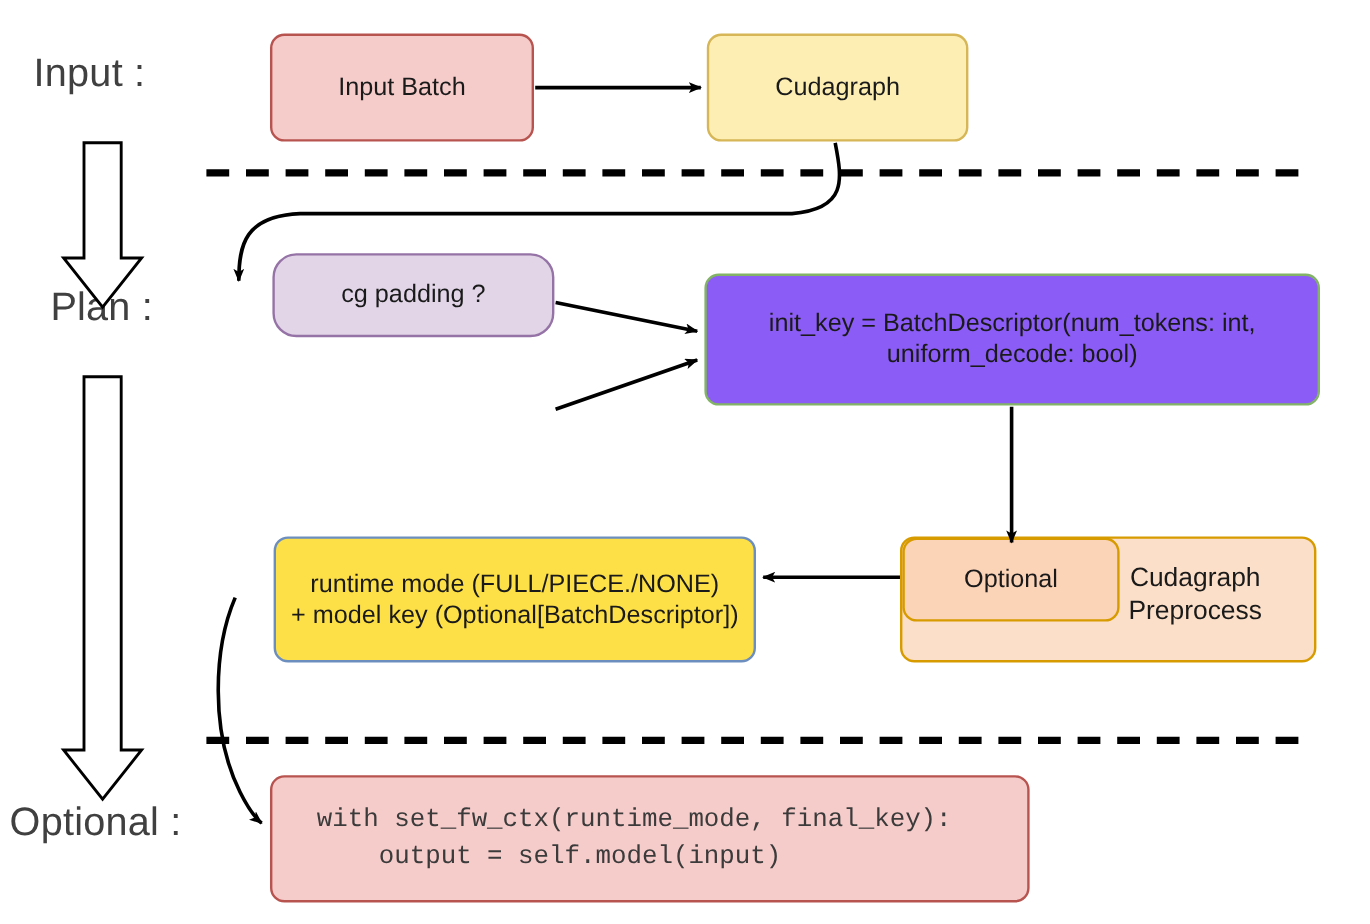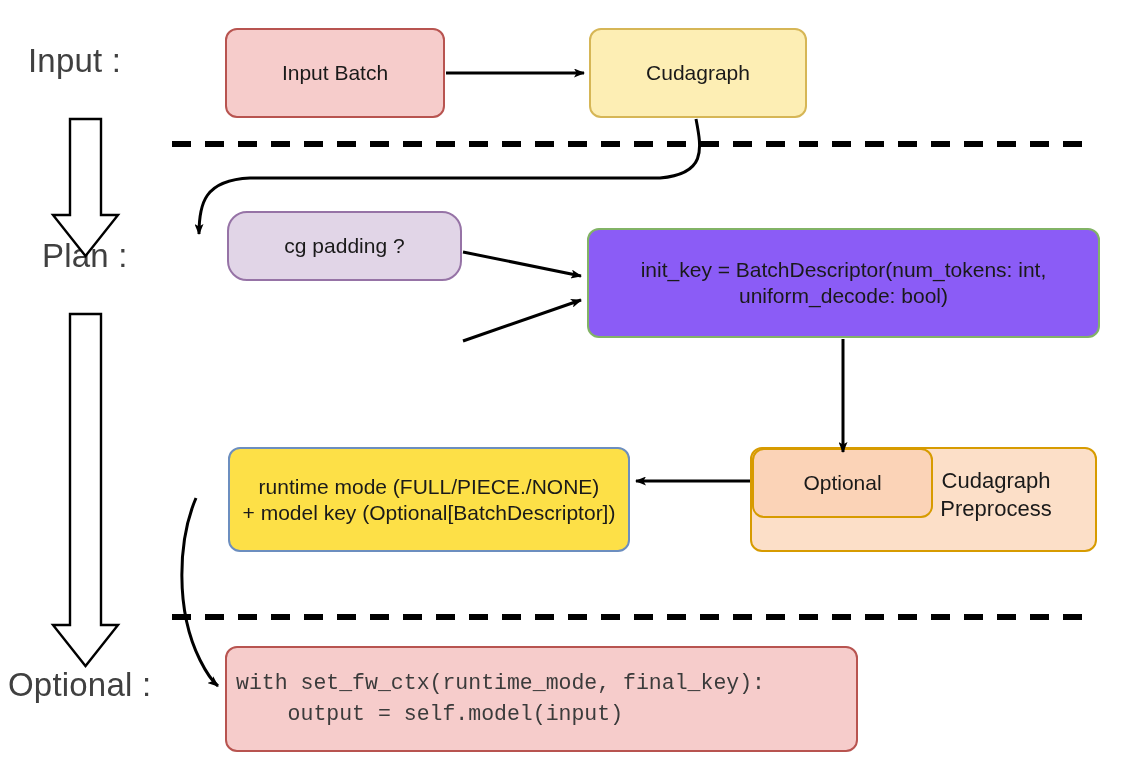--- a/index.html
+++ b/index.html
@@ -69,21 +69,21 @@
     <span class="txt">Optional</span>
   </div>
 
   <div class="node n-blue" style="left:228px;top:447px;width:402px;height:105px;">
     <span class="txt">
       <span>runtime mode (FULL/PIECE./NONE)</span><br>
       <span>+ model key (Optional[BatchDescriptor])</span>
     </span>
   </div>
 
-  <div class="node n-code" style="left:225px;top:646px;width:633px;height:106px;">
+  <div class="node n-code" style="left:225px;top:646px;width:633px;height:106px;padding-left:28px;">
     <span class="txt">with set_fw_ctx(runtime_mode, final_key):
     output = self.model(input)</span>
   </div>
 
   <svg class="overlay" viewBox="0 0 1142 770">
     <defs>
       <marker id="ah" markerWidth="11" markerHeight="9" refX="10" refY="4.5" orient="auto" markerUnits="userSpaceOnUse">
         <path d="M0,0 L11,4.5 L0,9 L2.6,4.5 Z" fill="#000"></path>
       </marker>
     </defs>

